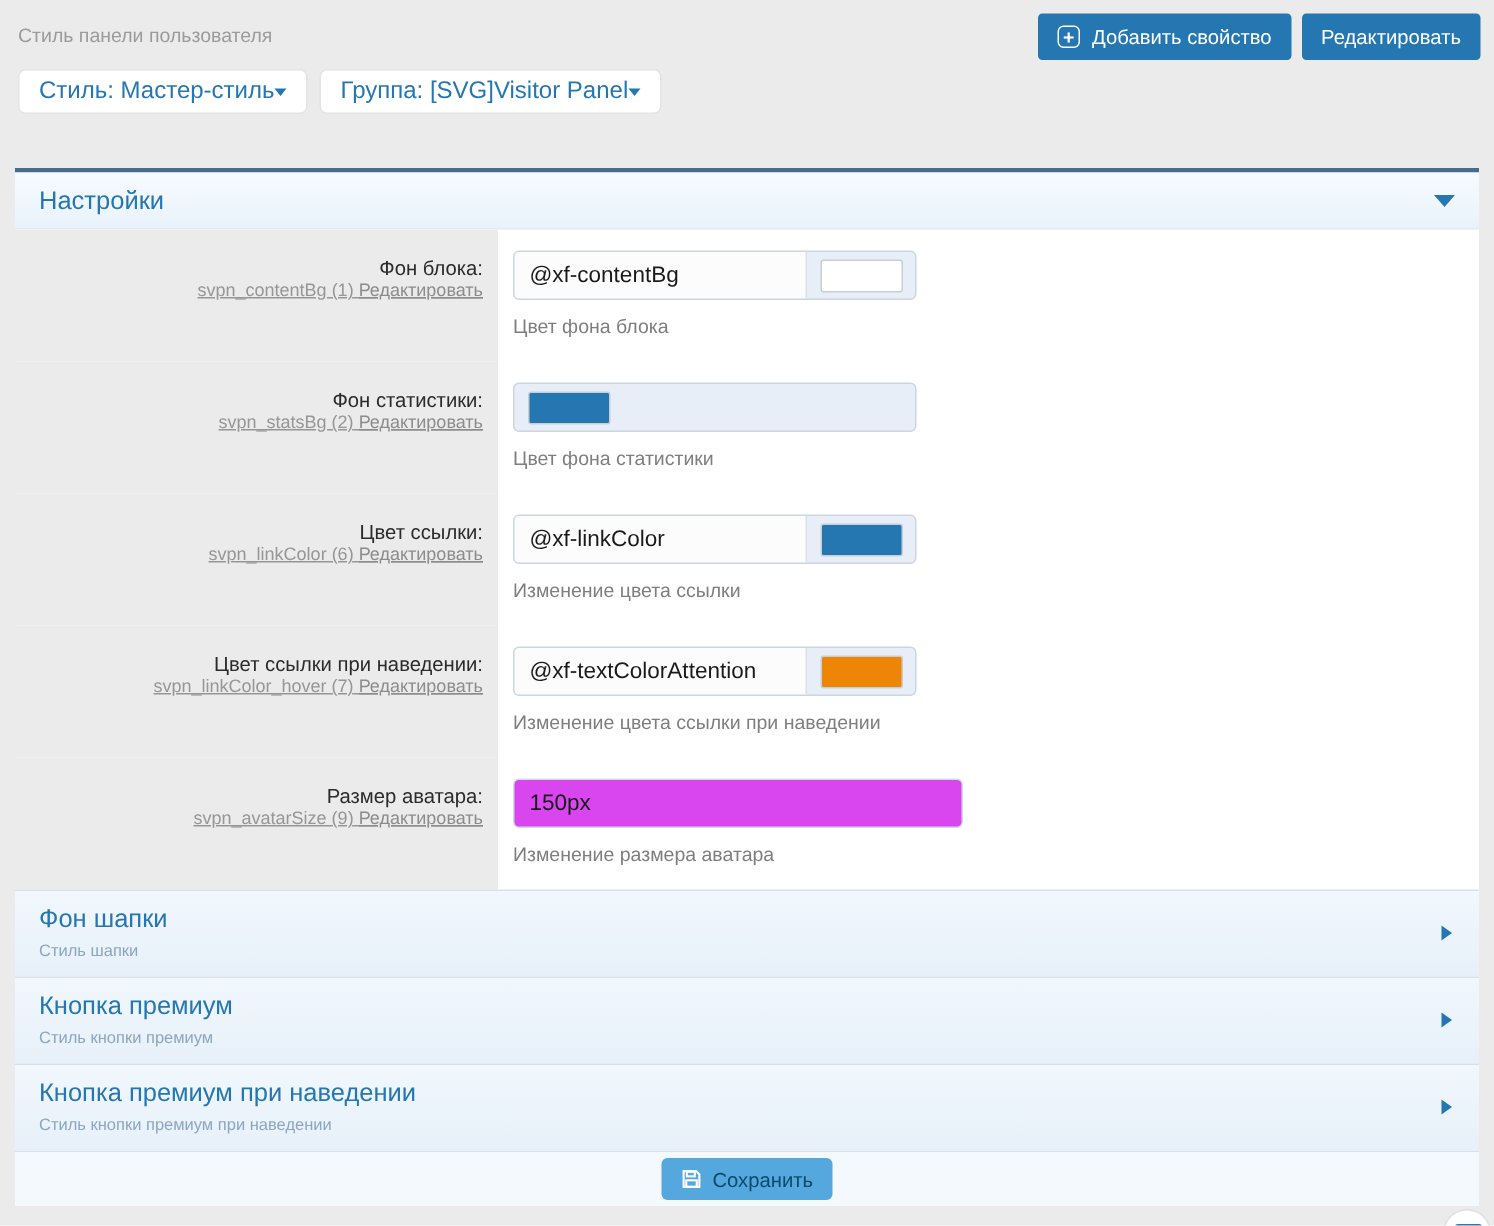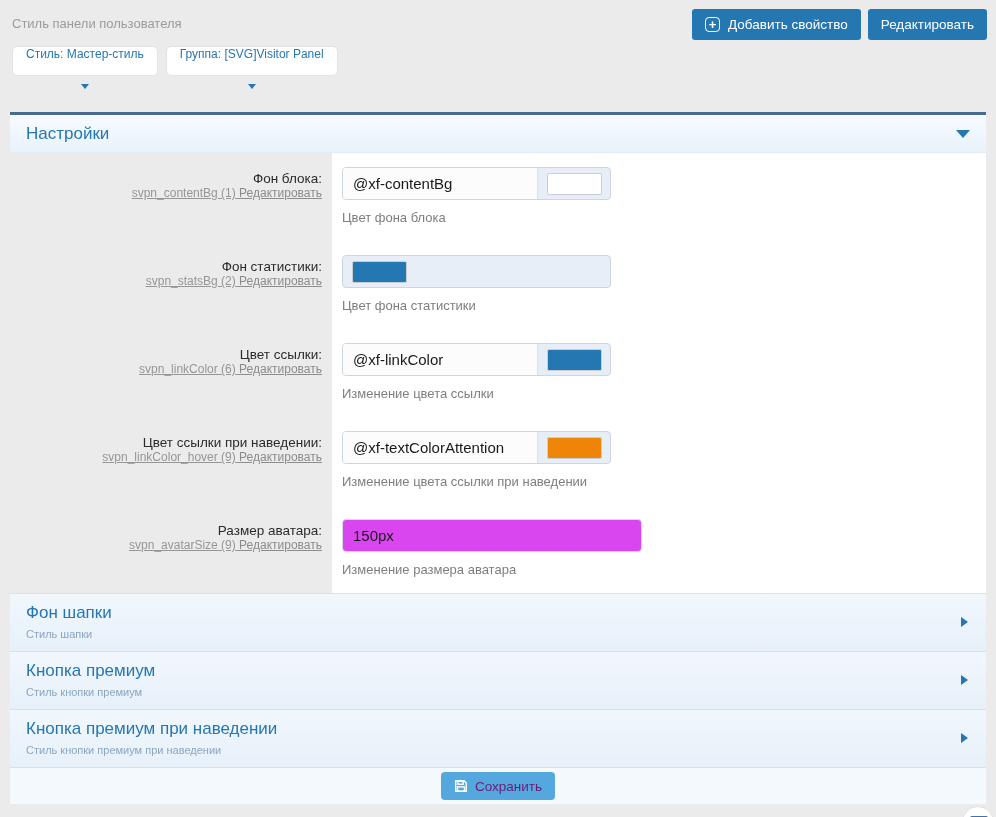--- a/index.html
+++ b/index.html
@@ -26,22 +26,22 @@
   .plus-box {
     width:15px; height:15px; border:1.6px solid #fff; border-radius:4px;
     display:flex; align-items:center; justify-content:center;
     font-size:13px; line-height:1; font-weight:700; padding-bottom:1px;
   }
 
   
   .chips { display:flex; gap:8px; margin:15px 0 0 12px; }
   .chip {
     background:#fff; border:1px solid #e4e4e4; border-radius:5px;
-    padding:0 13px; height:30px; display:flex; align-items:center; gap:22px;
-    font-size:12px; color:#2577b1; cursor:pointer;flex-direction:column;
+    padding:0 13px; height:30px; display:flex; align-items:center; gap:0;
+    font-size:16px; color:#2577b1; cursor:pointer;
   }
   .caret-down-sm { width:0; height:0; border-left:4.5px solid transparent; border-right:4.5px solid transparent; border-top:5px solid #2577b1; margin-top:1px; }
 
   
   .panel {
     position:absolute; left:10px; top:112px; width:976px;
     background:#fff; border-top:3px solid #476a8e;
   }
 
   .section-header {
@@ -95,21 +95,21 @@
     width:0; height:0; border-top:5.5px solid transparent; border-bottom:5.5px solid transparent;
     border-left:7px solid #2577b1;
   }
 
   
   .save-bar {
     height:37px; border-top:1px solid #d8e1ea; background:#f3f9fd;
     display:flex; align-items:center; justify-content:center;
   }
   .save-btn {
-    background:#54a8dd; color:#701a75; border:none; border-radius:4px;
+    background:#54a8dd; color:#0c4a6e; border:none; border-radius:4px;
     height:28px; padding:0 13px; font-size:13.5px; display:flex; align-items:center; gap:7px;
     cursor:pointer; font-family:inherit;
   }
   .save-btn svg { display:block; }
 
   
   .fab {
     position:absolute; left:962px; top:806px; width:32px; height:32px;
     border-radius:50%; background:#fff; border:1px solid #e0e0e0;
     overflow:hidden;
@@ -204,21 +204,21 @@
         </span>
       </div>
       <div class="prop-desc">Изменение цвета ссылки</div>
     </div>
   </div>
 
   <div class="prop-row">
     <div class="prop-left">
       <div class="prop-label">Цвет ссылки при наведении:</div>
       <div class="prop-meta">
-        <span>svpn_linkColor_hover (9)</span>
+        <span>svpn_linkColor_hover (7)</span>
         <a>Редактировать</a>
       </div>
     </div>
     <div class="prop-right">
       <div class="input-group">
         <input type="text" value="@xf-textColorAttention" style="">
         <span class="swatch-cell">
           <span class="swatch" style="background: rgb(239, 133, 7);"></span>
         </span>
       </div>

